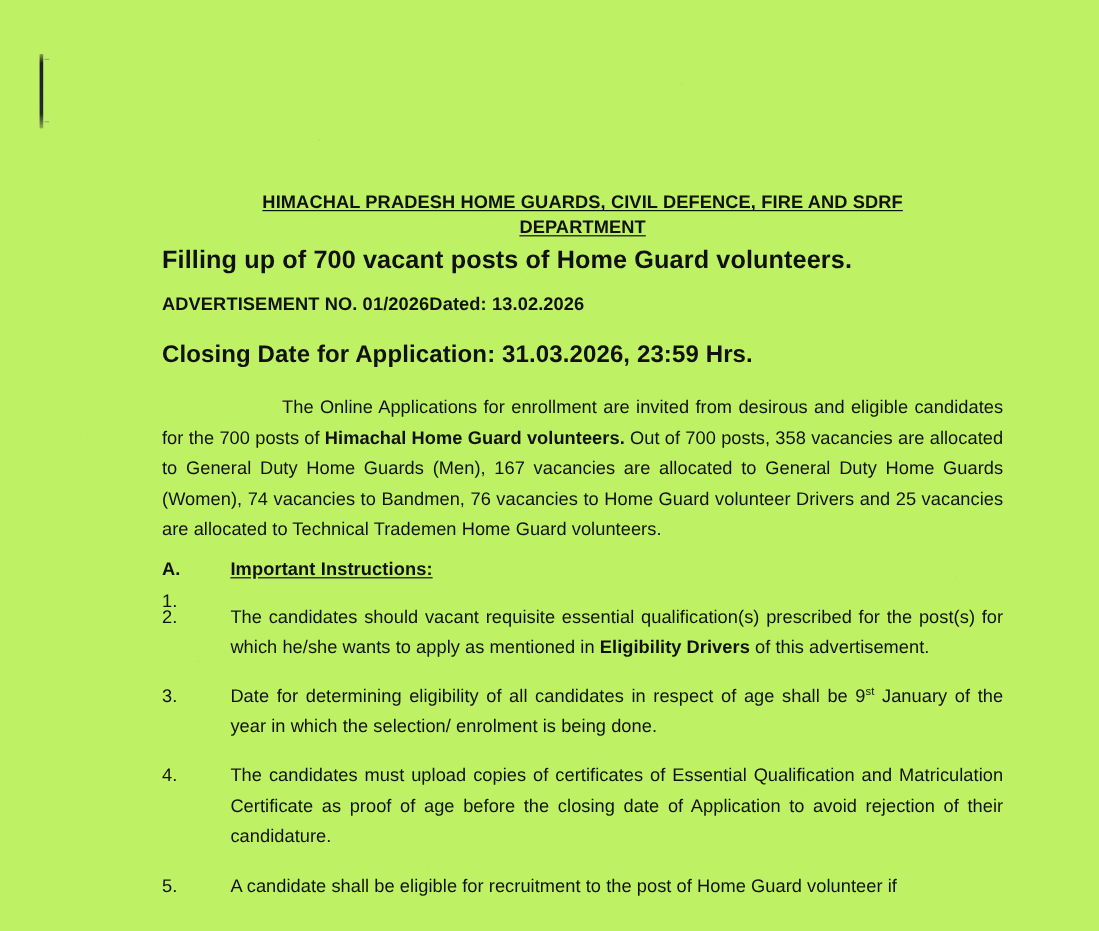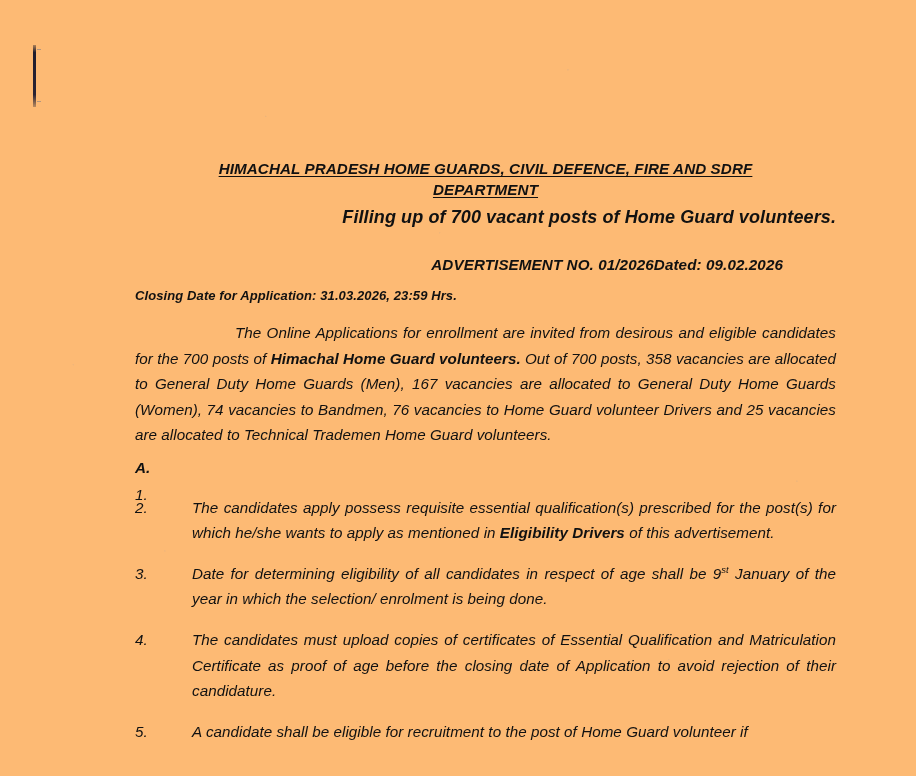--- a/index.html
+++ b/index.html
@@ -15,23 +15,22 @@
     color: #111111;
     overflow: hidden;
     position: relative;
     -webkit-font-smoothing: antialiased;
   }
 
   
   .page {
     position: absolute;
     inset: 0;
-    background: #fdba74;
+    background: #bef264;
     overflow: hidden;
-    font-style: italic;
   }
 
   
   .scan-noise {
     position: absolute;
     inset: 0;
     pointer-events: none;
     opacity: .5;
     background-image:
       radial-gradient(circle at 29% 15%, rgba(150,150,160,.35) 0 .6px, transparent 1px),
@@ -82,47 +81,46 @@
     letter-spacing: .1px;
     margin: 0;
   }
   .doc-title .u {
     text-decoration: underline;
     text-underline-offset: 2px;
   }
 
   .subtitle {
     font-weight: bold;
-    font-size: 18px;
+    font-size: 21px;
     line-height: 22px;
     margin: 6px 0 0 0;
     letter-spacing: .1px;
-    text-align: right;
   }
 
   .adv-row {
     display: flex;
-    justify-content: flex-end;
+    justify-content: flex-start;
     align-items: baseline;
     font-weight: bold;
     font-size: 15.2px;
     line-height: 22px;
-    margin-top: 26px;
+    margin-top: 15px;
     letter-spacing: .1px;
   }
   .adv-row .dated {
     margin-right: 53px;
     white-space: nowrap;
   }
 
   .closing {
     font-weight: bold;
-    font-size: 13px;
+    font-size: 20px;
     line-height: 22px;
-    margin-top: 9px;
+    margin-top: 20px;
     letter-spacing: .1px;
   }
 
   .body-para {
     text-align: justify;
     text-justify: inter-word;
     font-size: 15.2px;
     line-height: 25.5px;
     margin: 11px 0 0 0;
     letter-spacing: .05px;
@@ -185,34 +183,35 @@
 
     <h1 class="doc-title">
       <span class="u">HIMACHAL PRADESH HOME GUARDS, CIVIL DEFENCE, FIRE AND SDRF</span><br>
       <span class="u">DEPARTMENT</span>
     </h1>
 
     <p class="subtitle">Filling up of 700 vacant posts of Home Guard volunteers.</p>
 
     <div class="adv-row">
       <span>ADVERTISEMENT NO. 01/2026</span>
-      <span class="dated">Dated: 09.02.2026</span>
+      <span class="dated">Dated: 13.02.2026</span>
     </div>
 
     <p class="closing">Closing Date for Application: 31.03.2026, 23:59 Hrs.</p>
 
     <p class="body-para indent"><span>The Online Applications for enrollment are invited from desirous and eligible candidates for the 700 posts of </span><b>Himachal Home Guard volunteers.</b><span> Out of 700 posts, 358 vacancies are allocated to General Duty Home Guards (Men), 167 vacancies are allocated to General Duty Home Guards (Women), 74 vacancies to Bandmen, 76 vacancies to Home Guard volunteer Drivers and 25 vacancies are allocated to Technical Trademen Home Guard volunteers.</span></p>
 
     <div class="section-head">
       <span class="marker">A.</span>
+      <span class="head-text">Important Instructions:</span>
     </div>
 
     <p class="numbered"><span class="num">1.</span></p>
 
-    <p class="numbered"><span class="num">2.</span><span>The candidates apply possess requisite essential qualification(s) prescribed for the post(s) for which he/she wants to apply as mentioned in </span><b>Eligibility Drivers</b><span> of this advertisement.</span></p>
+    <p class="numbered"><span class="num">2.</span><span>The candidates should vacant requisite essential qualification(s) prescribed for the post(s) for which he/she wants to apply as mentioned in </span><b>Eligibility Drivers</b><span> of this advertisement.</span></p>
 
     <p class="numbered"><span class="num">3.</span><span>Date for determining eligibility of all candidates in respect of age shall be 9</span><sup>st</sup><span> January of the year in which the selection/ enrolment is being done.</span></p>
 
     <p class="numbered"><span class="num">4.</span><span>The candidates must upload copies of certificates of Essential Qualification and Matriculation Certificate as proof of age before the closing date of Application to avoid rejection of their candidature.</span></p>
 
     <p class="numbered clip-bottom"><span class="num">5.</span><span>A candidate shall be eligible for recruitment to the post of Home Guard volunteer if</span></p>
 
   </div>
 </div>
 

